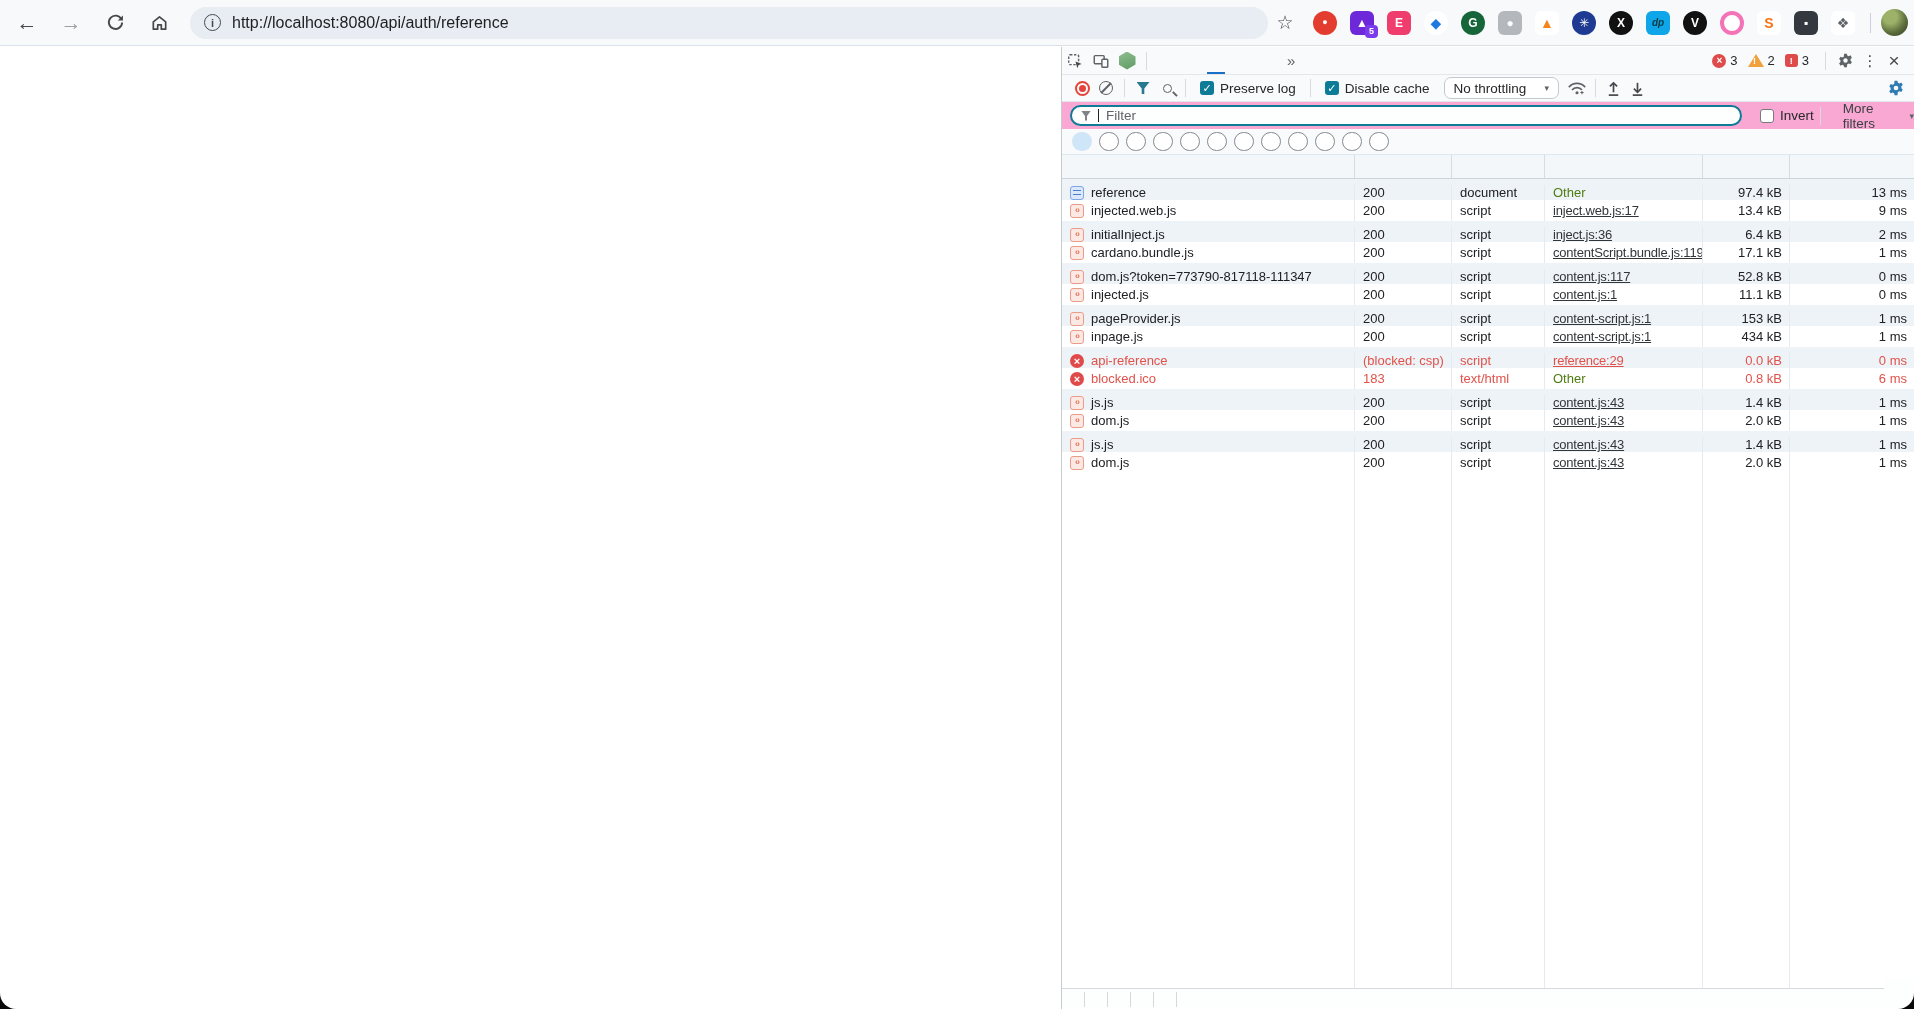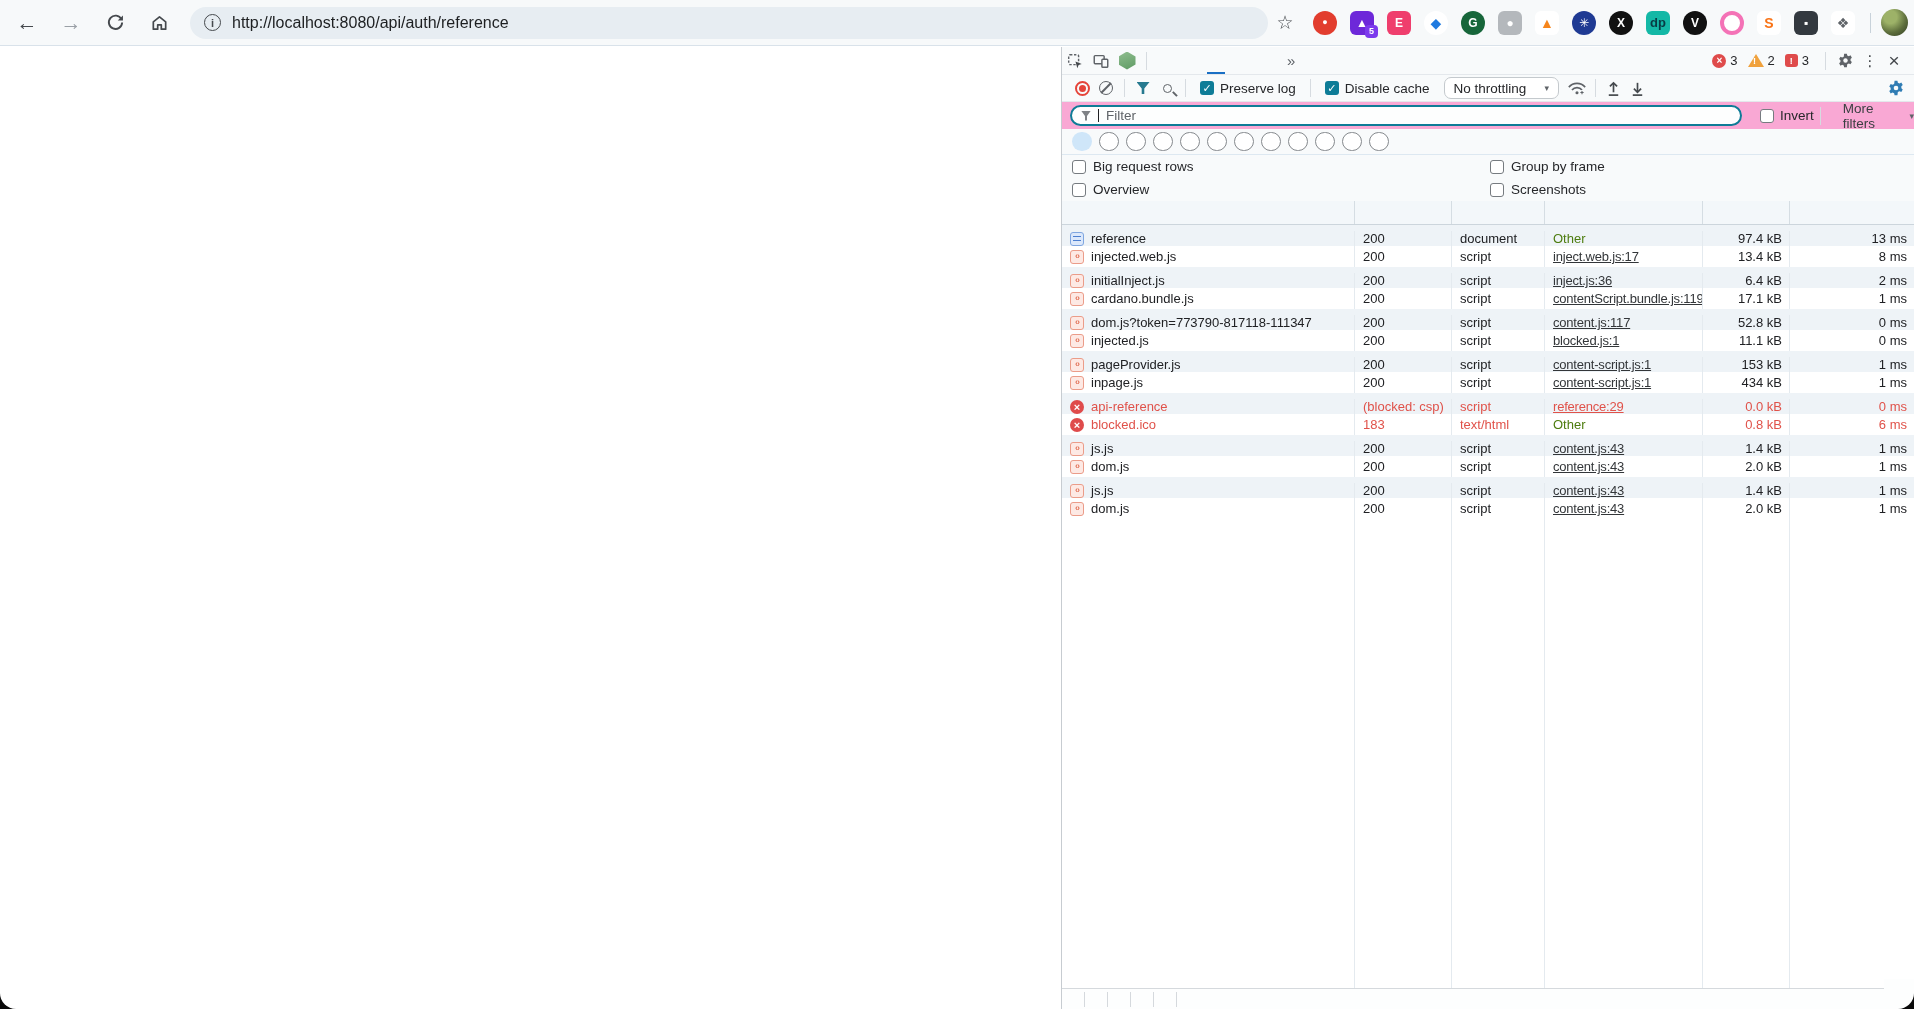--- a/index.html
+++ b/index.html
@@ -219,21 +219,21 @@
   </div>
         <div class="ext-btn">
     <span class="ext-icon" style="background: rgb(31, 58, 147); color: rgb(255, 255, 255); border-radius: 50%;">✳</span>
 
   </div>
         <div class="ext-btn">
     <span class="ext-icon" style="background: rgb(17, 17, 17); color: rgb(255, 255, 255); border-radius: 50%;">X</span>
 
   </div>
         <div class="ext-btn">
-    <span class="ext-icon" style="background: #14b8a6; color: rgb(8, 59, 68); border-radius: 6px; font-size: 13px;">dp</span>
+    <span class="ext-icon" style="background: #0ea5e9; color: rgb(8, 59, 68); border-radius: 6px; font-size: 10px; font-style: italic;">dp</span>
 
   </div>
         <div class="ext-btn">
     <span class="ext-icon" style="background: rgb(17, 17, 17); color: rgb(255, 255, 255); border-radius: 50%;">V</span>
 
   </div>
         <div class="ext-btn">
     <span class="ext-icon" style="background: rgb(255, 255, 255); color: rgb(244, 114, 182); border-radius: 50%; font-size: 14px; border: 4px solid rgb(244, 114, 182);"></span>
 
   </div>
@@ -399,38 +399,20 @@
           <div class="chip"></div>
           <div class="chip"></div>
           <div class="chip"></div>
           <div class="chip"></div>
           <div class="chip"></div>
           <div class="chip"></div>
           <div class="chip"></div>
           <div class="chip"></div>
         </div>
 
-      <div class="dt-options" id="dt-options">
-          <label class="opt">
-    <span class="chk un"></span>
-    <span>Big request rows</span>
-  </label>
-          <label class="opt">
-    <span class="chk un"></span>
-    <span>Group by frame</span>
-  </label>
-          <label class="opt">
-    <span class="chk un"></span>
-    <span>Overview</span>
-  </label>
-          <label class="opt">
-    <span class="chk un"></span>
-    <span>Screenshots</span>
-  </label>
-        </div>
 
       <div class="dt-table">
         <div class="thead" id="thead">
             <div class="th col-w0"></div>
             <div class="th col-w1"></div>
             <div class="th col-w2"></div>
             <div class="th col-w3"></div>
             <div class="th col-w4"></div>
             <div class="th col-w5"></div>
           </div>
@@ -452,21 +434,21 @@
     <div class="cell col-w0">
       <span class="ricon script"></span>
       <span>injected.web.js</span>
     </div>
     <div class="cell col-w1">200</div>
     <div class="cell col-w2">script</div>
     <div class="cell col-w3">
       <span class="init init-link">inject.web.js:17</span>
     </div>
     <div class="cell col-w4 num">13.4 kB</div>
-    <div class="cell col-w5 num">8 ms</div>
+    <div class="cell col-w5 num">9 ms</div>
   </div>
             <div class="nrow odd">
     <div class="cell col-w0">
       <span class="ricon script"></span>
       <span>initialInject.js</span>
     </div>
     <div class="cell col-w1">200</div>
     <div class="cell col-w2">script</div>
     <div class="cell col-w3">
       <span class="init init-link">inject.js:36</span>
@@ -501,21 +483,21 @@
     <div class="cell col-w5 num">0 ms</div>
   </div>
             <div class="nrow">
     <div class="cell col-w0">
       <span class="ricon script"></span>
       <span>injected.js</span>
     </div>
     <div class="cell col-w1">200</div>
     <div class="cell col-w2">script</div>
     <div class="cell col-w3">
-      <span class="init init-link">blocked.js:1</span>
+      <span class="init init-link">content.js:1</span>
     </div>
     <div class="cell col-w4 num">11.1 kB</div>
     <div class="cell col-w5 num">0 ms</div>
   </div>
             <div class="nrow odd">
     <div class="cell col-w0">
       <span class="ricon script"></span>
       <span>pageProvider.js</span>
     </div>
     <div class="cell col-w1">200</div>

